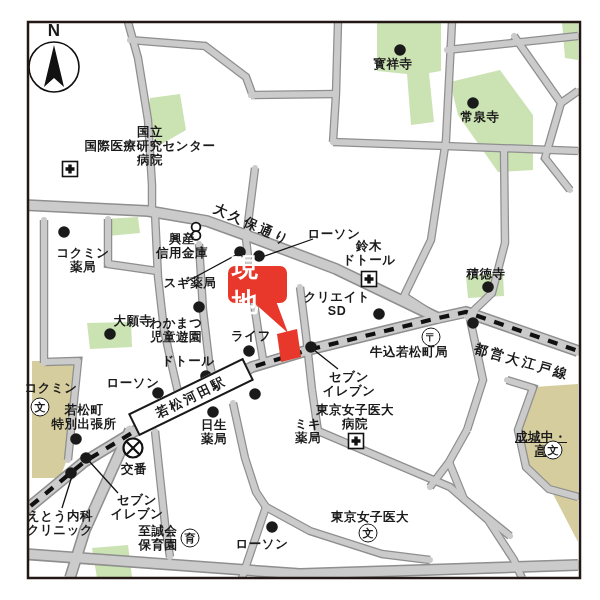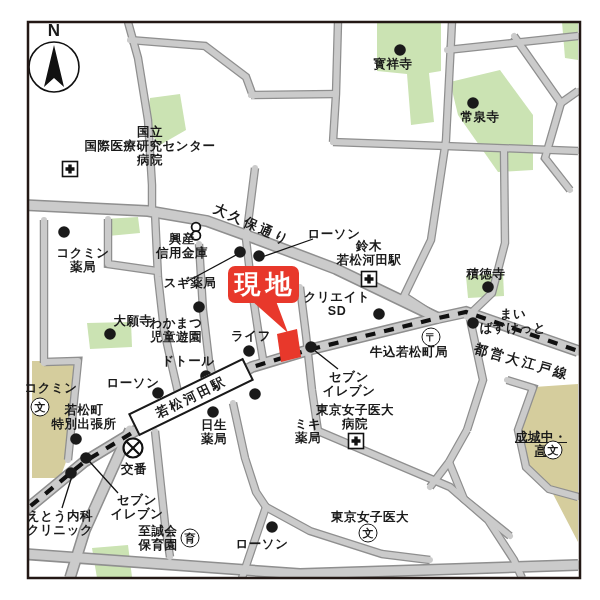--- a/index.html
+++ b/index.html
@@ -9,21 +9,21 @@
   .lbl{position:absolute;transform:translate(-50%,-50%);text-align:center;
        font-size:12.5px;font-weight:bold;line-height:14px;white-space:pre-line;
        letter-spacing:0.5px;color:#1a1a1a;}
   .road-lbl{font-size:13.5px;letter-spacing:3px;white-space:nowrap;}
   .rot24{transform:translate(-50%,-50%) rotate(24deg);}
   .rot16{transform:translate(-50%,-50%) rotate(16deg);}
   .circ{position:absolute;transform:translate(-50%,-50%);width:17px;height:17px;
         border:1.6px solid #1a1a1a;border-radius:50%;background:#fff;
         font-size:11px;font-weight:bold;line-height:17px;text-align:center;
         letter-spacing:0;}
-  #site-box{position:absolute;left:228px;top:266px;width:71px;height:37px;
+  #site-box{position:absolute;left:228px;top:266px;width:59px;height:37px;
         background:#e8382b;border-radius:7px;display:flex;align-items:center;
         justify-content:center;color:#fff;font-size:26px;font-weight:bold;
         letter-spacing:5px;padding-left:4px;box-sizing:border-box;}
   #station-box{position:absolute;left:191px;top:397px;width:124px;height:21px;
         transform:translate(-50%,-50%) rotate(-26deg);background:#fff;
         border:2px solid #1a1a1a;display:flex;align-items:center;justify-content:center;
         font-size:13px;font-weight:bold;letter-spacing:2.5px;white-space:nowrap;}
   #compass-n{position:absolute;left:54px;top:31px;transform:translate(-50%,-50%);
         font-size:17px;font-weight:bold;}
 </style>
@@ -213,24 +213,22 @@
 病院</div>
 <div class="lbl" style="left:393px;top:65px;font-family:Liberation Mono, monospace;">寳祥寺</div>
 <div class="lbl" style="left:480px;top:117px;">常泉寺</div>
 <div class="lbl" style="left:83px;top:260px;">コクミン
 薬局</div>
 <div class="lbl" style="left:182px;top:246px;">興産
 信用金庫</div>
 <div class="lbl" style="left:162px;top:283px;margin-left:28px;">スギ薬局</div>
 <div class="lbl" style="left:334px;top:234px;">ローソン</div>
 <div class="lbl" style="left:369px;top:253px;">鈴木
-若松河田駅</div>
+ドトール</div>
 <div class="lbl" style="left:486px;top:274px;">積徳寺</div>
-<div class="lbl" style="left:513px;top:321px;">まい
-ばすけっと</div>
 <div class="lbl" style="left:337px;top:304px;">クリエイト
 SD</div>
 <div class="lbl" style="left:409px;top:352px;">牛込若松町局</div>
 <div class="lbl" style="left:105px;top:321px;margin-left:28px;">大願寺</div>
 <div class="lbl" style="left:176px;top:330px;">わかまつ
 児童遊園</div>
 <div class="lbl" style="left:251px;top:336px;">ライフ</div>
 <div class="lbl" style="left:188px;top:361px;">ドトール</div>
 <div class="lbl" style="left:133px;top:383px;">ローソン</div>
 <div class="lbl" style="left:274px;top:431px;margin-left:34px;">ミキ

